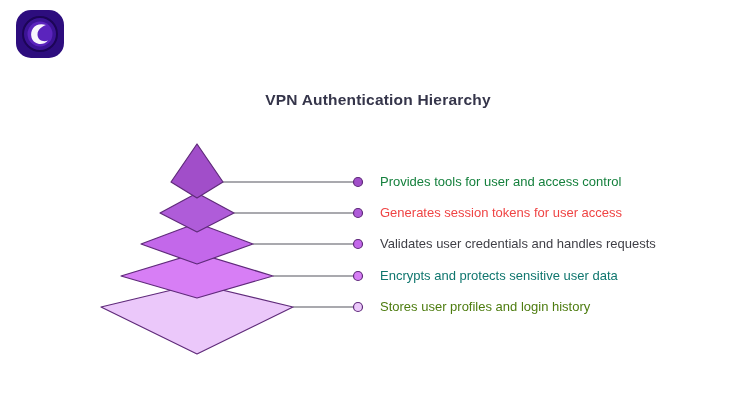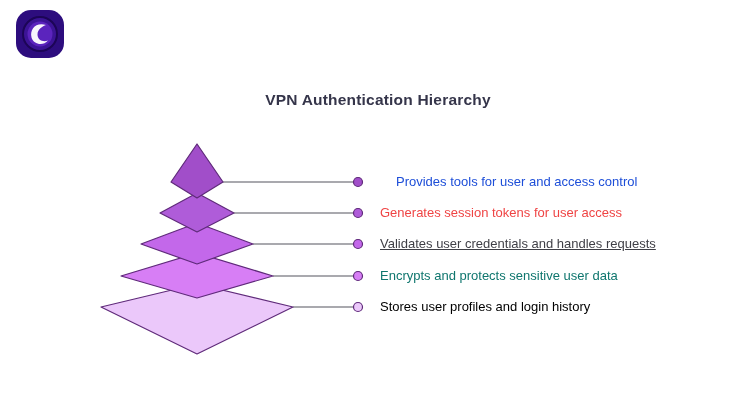--- a/index.html
+++ b/index.html
@@ -61,19 +61,19 @@
       <line x1="293" y1="307" x2="353" y2="307" stroke="#55555e" stroke-width="1.2"></line>
       <circle cx="358" cy="307" r="4.5" fill="#ebc8fa" stroke="#5f2a7a" stroke-width="1.2"></circle>
       <polygon points="197,284 293,307 197,354 101,307" fill="#ebc8fa" stroke="#5f2a7a" stroke-width="1.2" stroke-linejoin="round"></polygon>
       <polygon points="197,253 273,276 197,298 121,276" fill="#d77ef5" stroke="#5f2a7a" stroke-width="1.2" stroke-linejoin="round"></polygon>
       <polygon points="197,223 253,244 197,264 141,244" fill="#c368ea" stroke="#5f2a7a" stroke-width="1.2" stroke-linejoin="round"></polygon>
       <polygon points="197,193 234,213 197,232 160,213" fill="#af5cd9" stroke="#5f2a7a" stroke-width="1.2" stroke-linejoin="round"></polygon>
       <polygon points="197,144 223,182 197,198 171,182" fill="#a14ec9" stroke="#5f2a7a" stroke-width="1.2" stroke-linejoin="round"></polygon>
     </svg>
 
   <div id="labels">
-      <div class="layer-label" style="left: 396px; top: 173px; color: #1d4ed8;">Provides tools for user and access control</div>
+      <div class="layer-label" style="left: 380px; top: 173px; color: #15803d;">Provides tools for user and access control</div>
       <div class="layer-label" style="left: 380px; top: 204px; color: #ef4444;">Generates session tokens for user access</div>
-      <div class="layer-label" style="left: 380px; top: 235px; color: rgb(63, 63, 70); text-decoration: underline;">Validates user credentials and handles requests</div>
+      <div class="layer-label" style="left: 380px; top: 235px; color: rgb(63, 63, 70);">Validates user credentials and handles requests</div>
       <div class="layer-label" style="left: 380px; top: 267px; color: #0f766e;">Encrypts and protects sensitive user data</div>
-      <div class="layer-label" style="left: 380px; top: 298px; color: #000000;">Stores user profiles and login history</div>
+      <div class="layer-label" style="left: 380px; top: 298px; color: #4d7c0f;">Stores user profiles and login history</div>
     </div>
 </div>
 
 </body></html>

